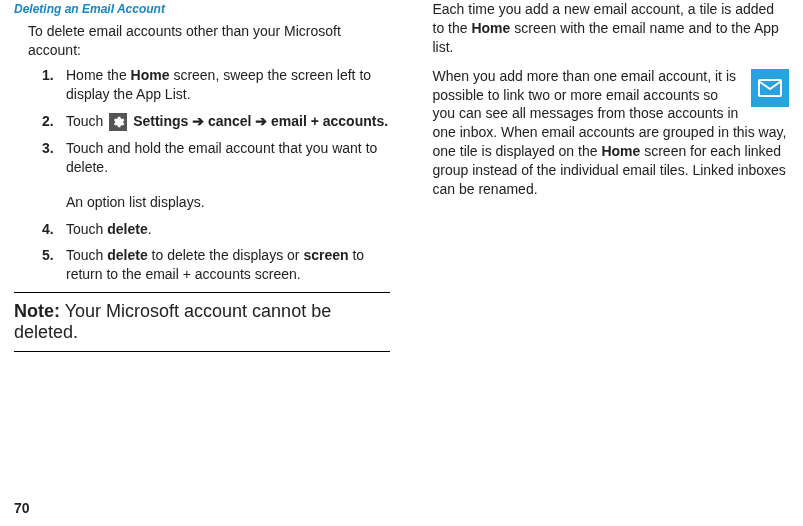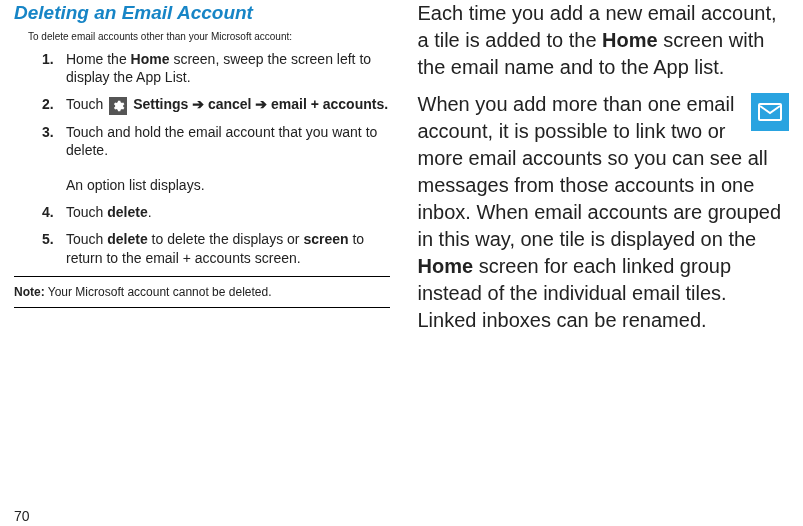--- a/index.html
+++ b/index.html
@@ -17,25 +17,25 @@
     gap: 24px;
   }
   .col {
     flex: 1;
     min-width: 0;
   }
   .section-title {
     color: #1785c6;
     font-weight: bold;
     font-style: italic;
-    font-size: 19px;
+    font-size: 12px;
     margin: 2px 0 6px 0;
   }
   .intro {
-    font-size: 10px;
+    font-size: 14px;
     margin: 0 0 6px 14px;
     line-height: 1.35;
   }
   ol.steps {
     list-style: none;
     padding: 0;
     margin: 0 0 0 28px;
     counter-reset: step;
   }
   ol.steps > li {
@@ -70,44 +70,45 @@
     margin: 0 2px;
   }
   .icon-settings svg { width: 14px; height: 14px; }
   .arrow { font-weight: bold; }
   hr.rule {
     border: none;
     border-top: 1px solid #000;
     margin: 8px 0;
   }
   .note {
-    font-size: 12px;
+    font-size: 18px;
     margin: 4px 0;
   }
   .float-icon {
     float: right;
     width: 38px;
     height: 38px;
     background: #29a3e0;
     margin: 2px 0 4px 10px;
     display: flex;
     align-items: center;
     justify-content: center;
   }
   .float-icon svg { width: 24px; height: 20px; }
   .para {
-    font-size: 20px;
+    font-size: 14px;
     line-height: 1.35;
-    margin: 0 0 10px 4px;
+    margin: 0 0 10px 19px;
   }
   .pagenum {
     position: absolute;
     left: 14px;
-    bottom: 2px;
+    bottom: 10px;
     font-size: 14px;
+    font-weight: bold;
   }
 </style>
 </head>
 <body>
 
 <div class="page">
   <div class="col">
     <div class="section-title">Deleting an Email Account</div>
     <p class="intro">To delete email accounts other than your Microsoft account:</p>
     <ol class="steps">

